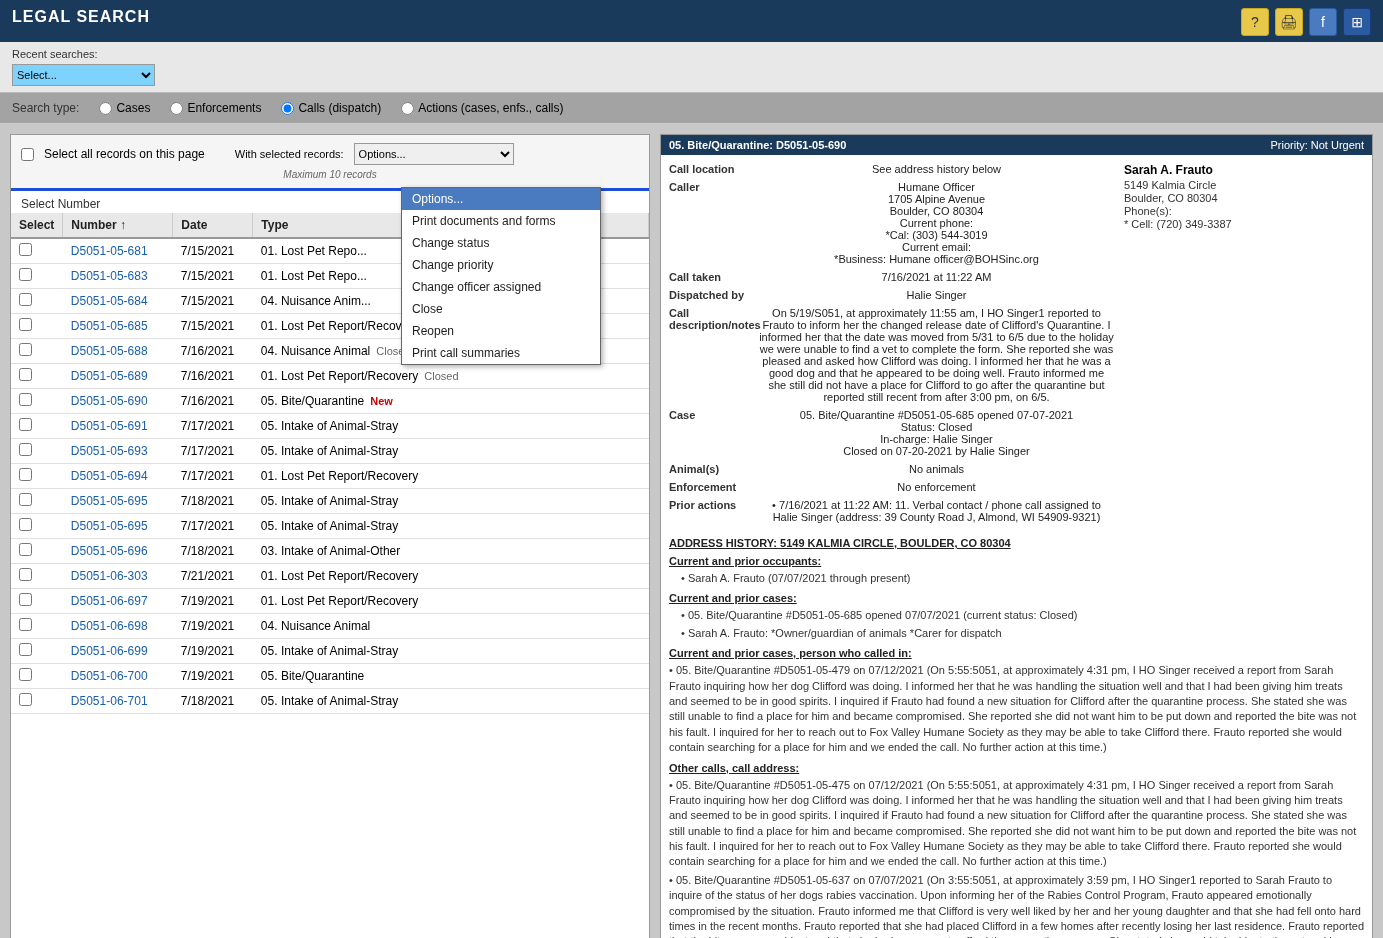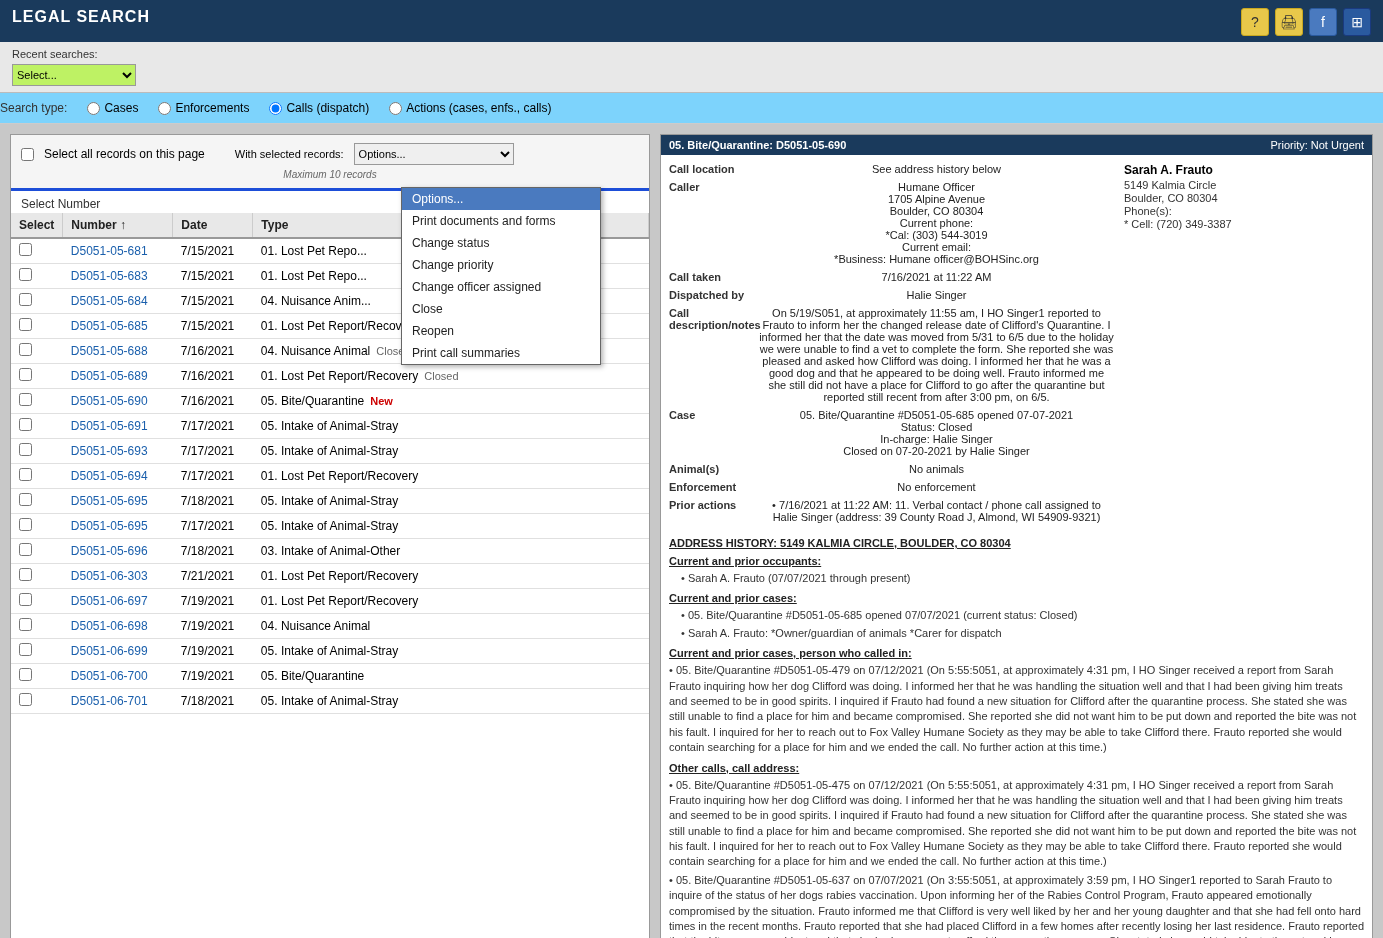--- a/index.html
+++ b/index.html
@@ -39,32 +39,32 @@
     
     .toolbar {
       background: #e8e8e8;
       border-bottom: 1px solid #bbb;
       padding: 6px 12px;
     }
     .recent-searches-label {
       font-size: 11px; color: #333; margin-bottom: 4px;
     }
     .recent-select {
-      width: 124px;
+      width: 143px;
       height: 22px;
       font-size: 11px;
       border: 1px solid #999;
-      background: #bef264;
+      background: #7dd3fc;
     }
 
     
     .search-type-row {
-      background: #7dd3fc;
+      background: #a3a3a3;
       border-bottom: 1px solid #ccc;
-      padding: 8px 0;
+      padding: 8px 12px;
       display: flex;
       align-items: center;
       gap: 20px;
       font-size: 12px;
     }
     .search-type-label { font-weight: normal; color: #333; }
     .radio-group { display: flex; align-items: center; gap: 4px; cursor: pointer; }
     .radio-group input { cursor: pointer; }
 
     

